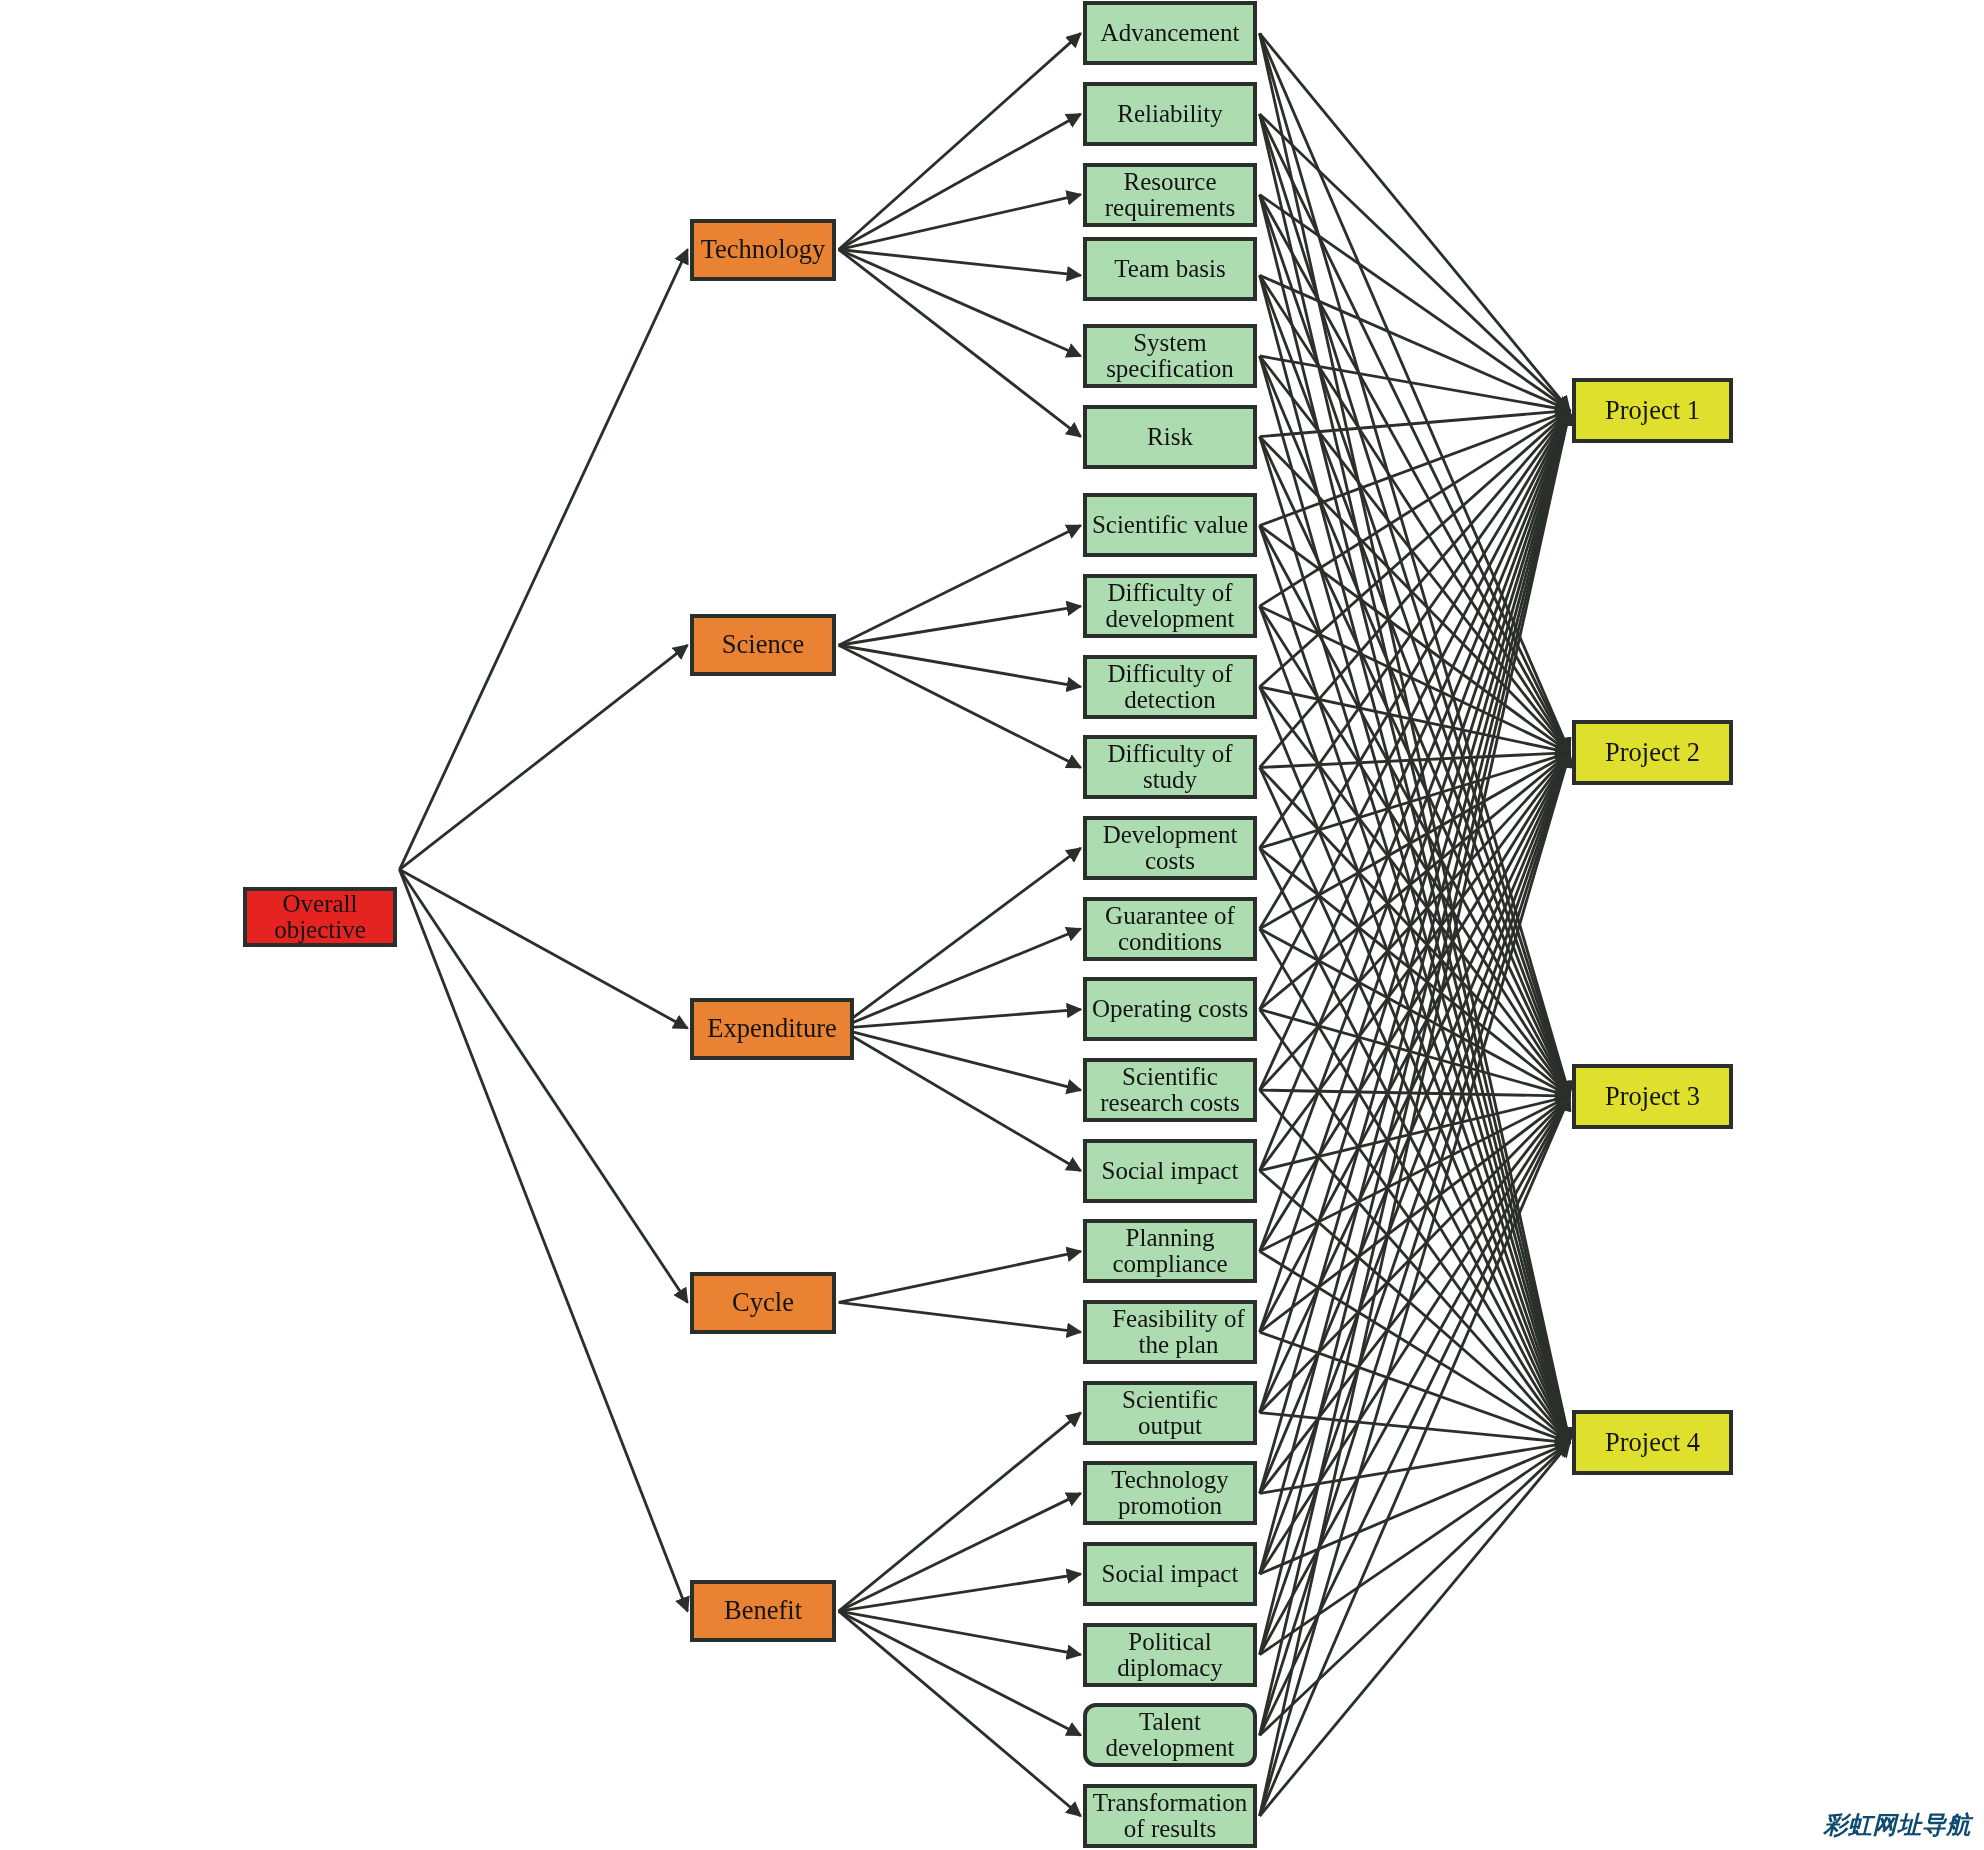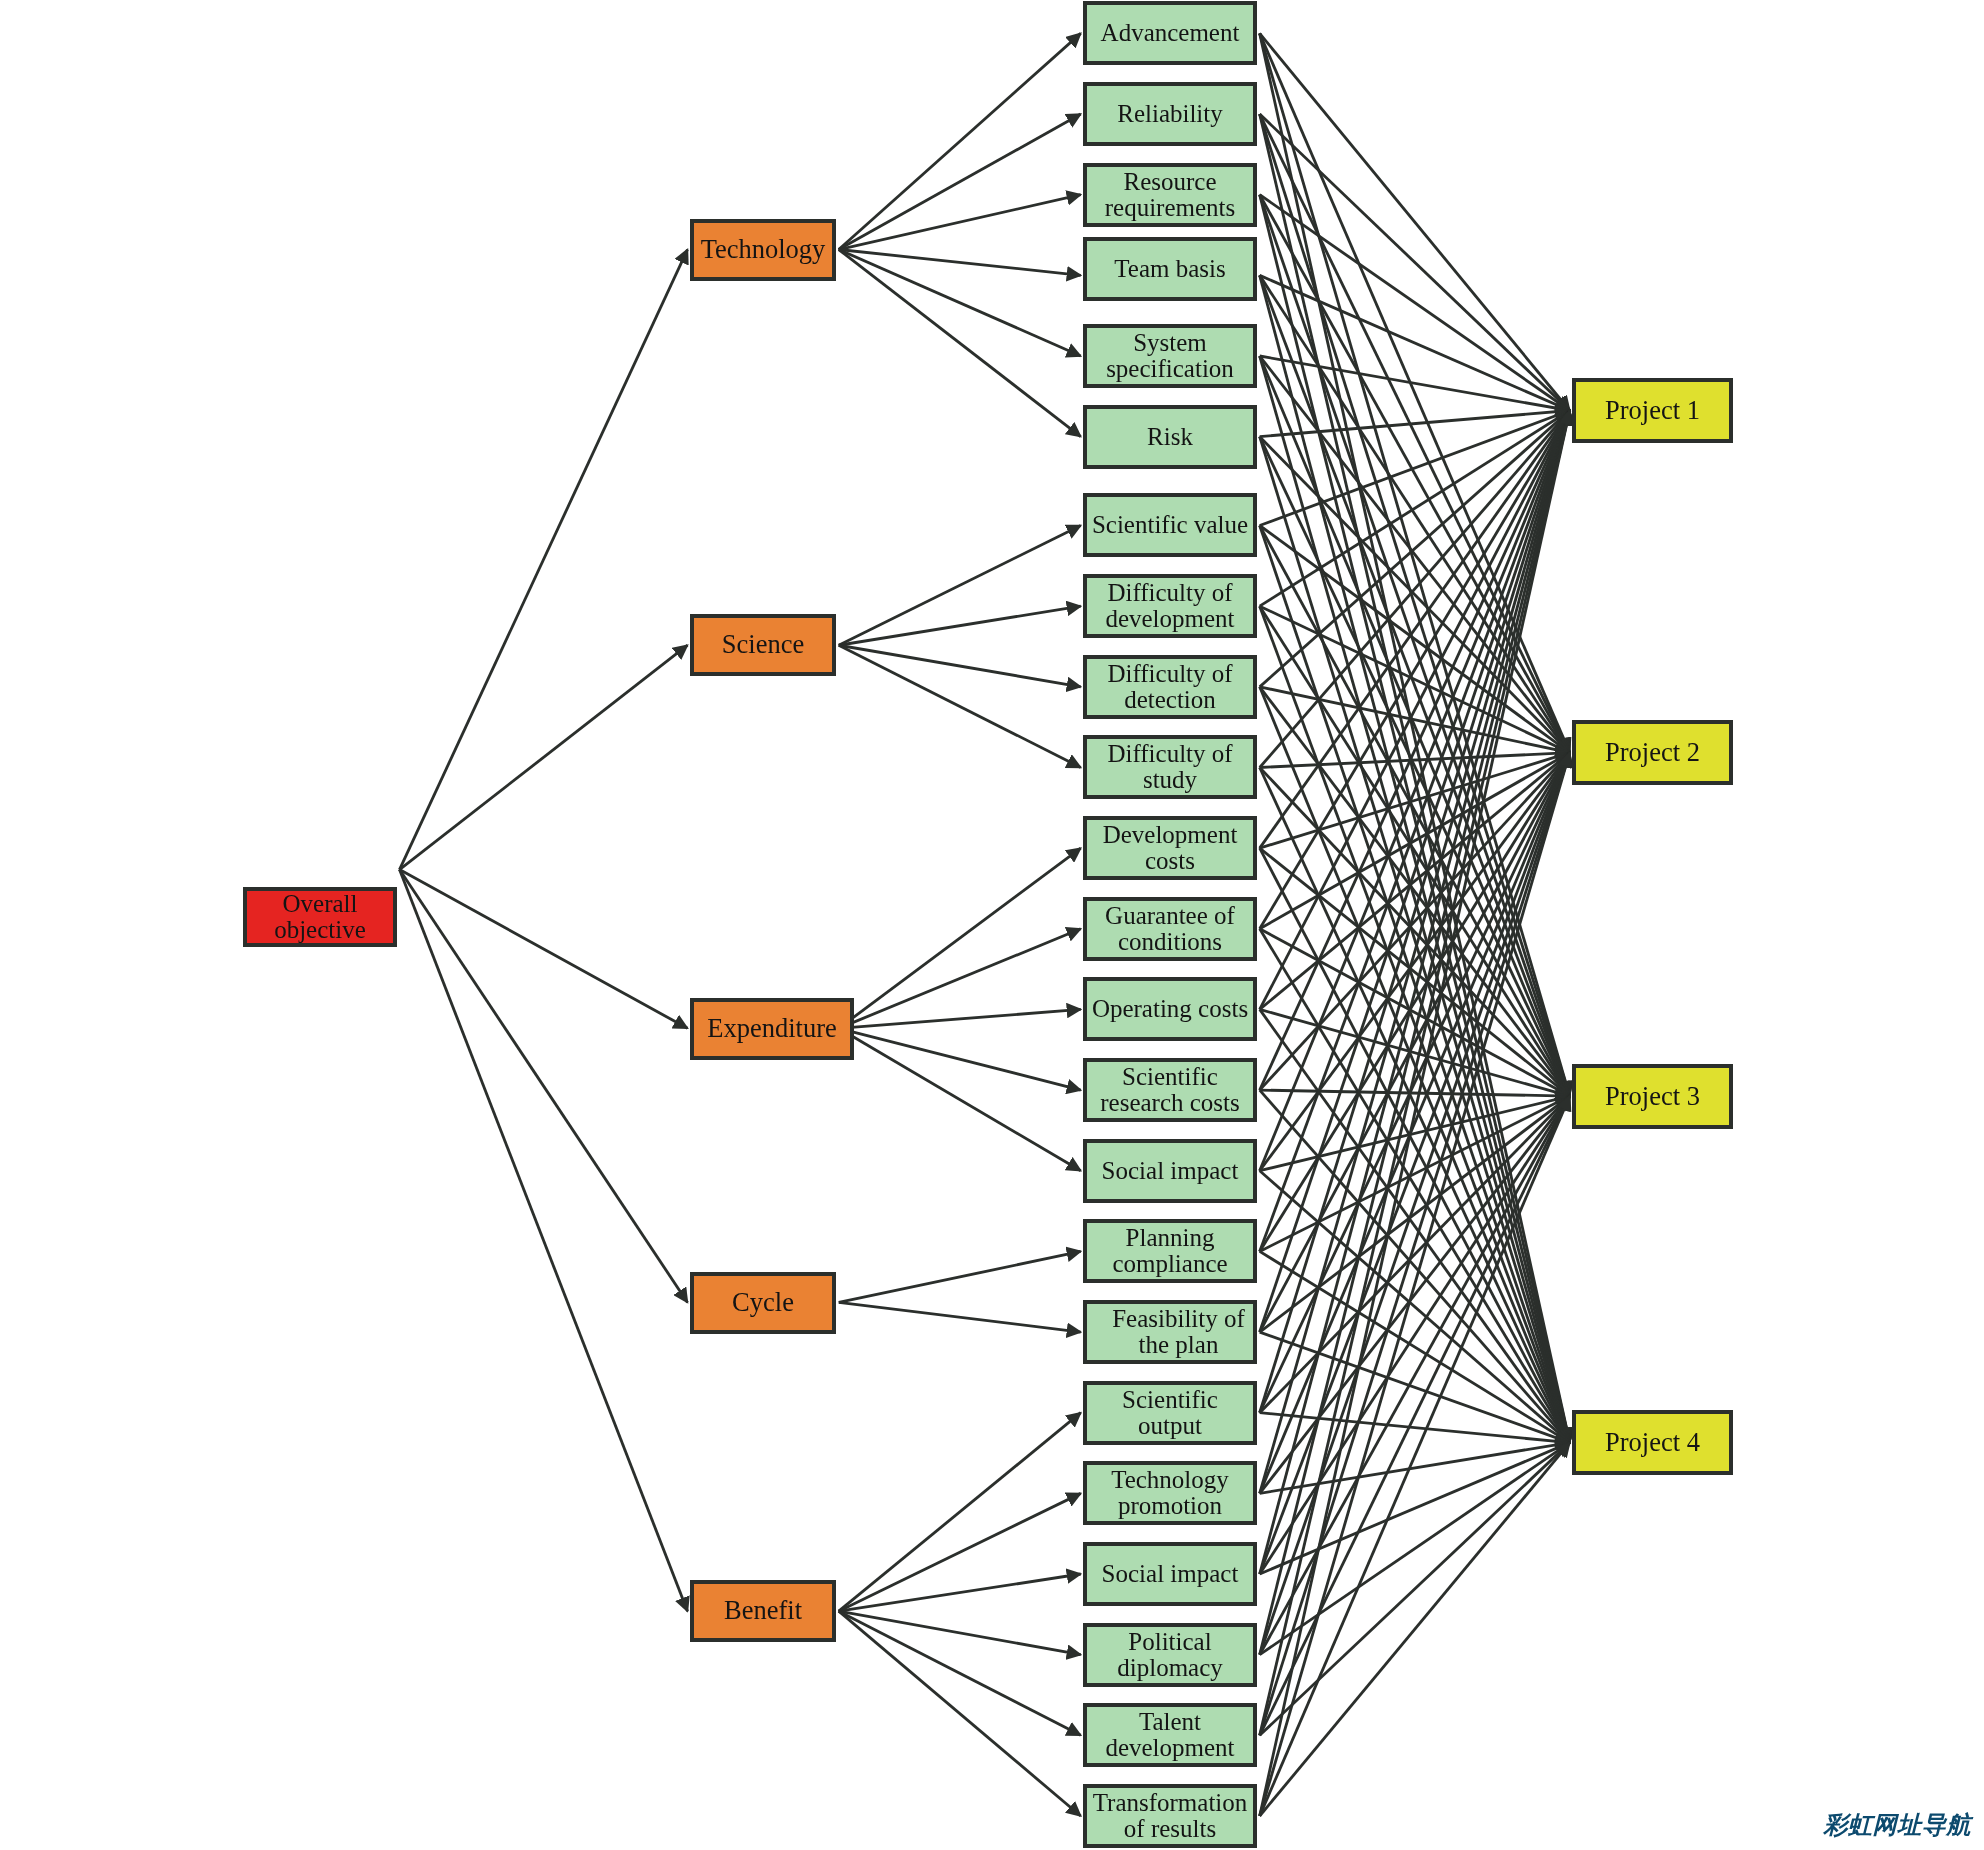--- a/index.html
+++ b/index.html
@@ -299,21 +299,21 @@
         <span class="node-label">Technology
 promotion</span>
       </div>
       <div class="node node-subcriterion" style="left: 1083px; top: 1542px; width: 174px; height: 64px;">
         <span class="node-label">Social impact</span>
       </div>
       <div class="node node-subcriterion" style="left: 1083px; top: 1623px; width: 174px; height: 64px;">
         <span class="node-label">Political
 diplomacy</span>
       </div>
-      <div class="node node-subcriterion" style="left: 1083px; top: 1703px; width: 174px; height: 64px;">
+      <div class="node node-subcriterion" style="left: 1083px; top: 1703px; width: 174px; height: 64px; border-radius: 13px;">
         <span class="node-label">Talent
 development</span>
       </div>
       <div class="node node-subcriterion" style="left: 1083px; top: 1784px; width: 174px; height: 64px;">
         <span class="node-label">Transformation
 of results</span>
       </div>
       <div class="node node-alternative" style="left: 1572px; top: 378px; width: 161px; height: 65px;">
         <span class="node-label">Project 1</span>
       </div>

